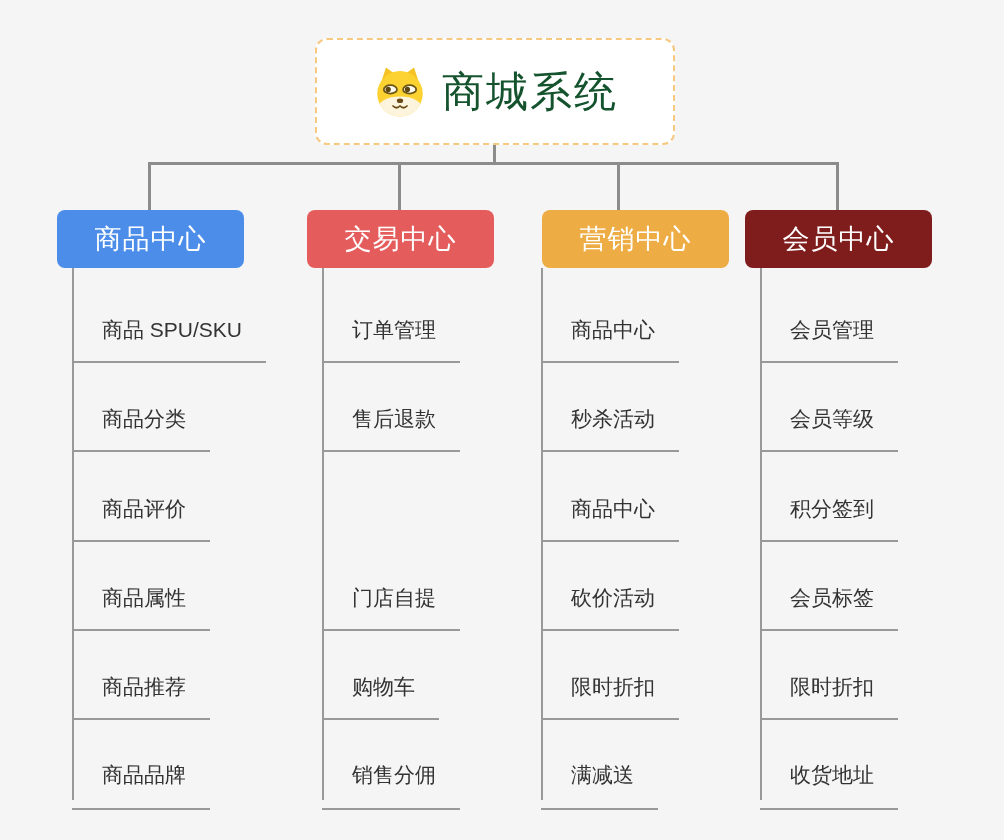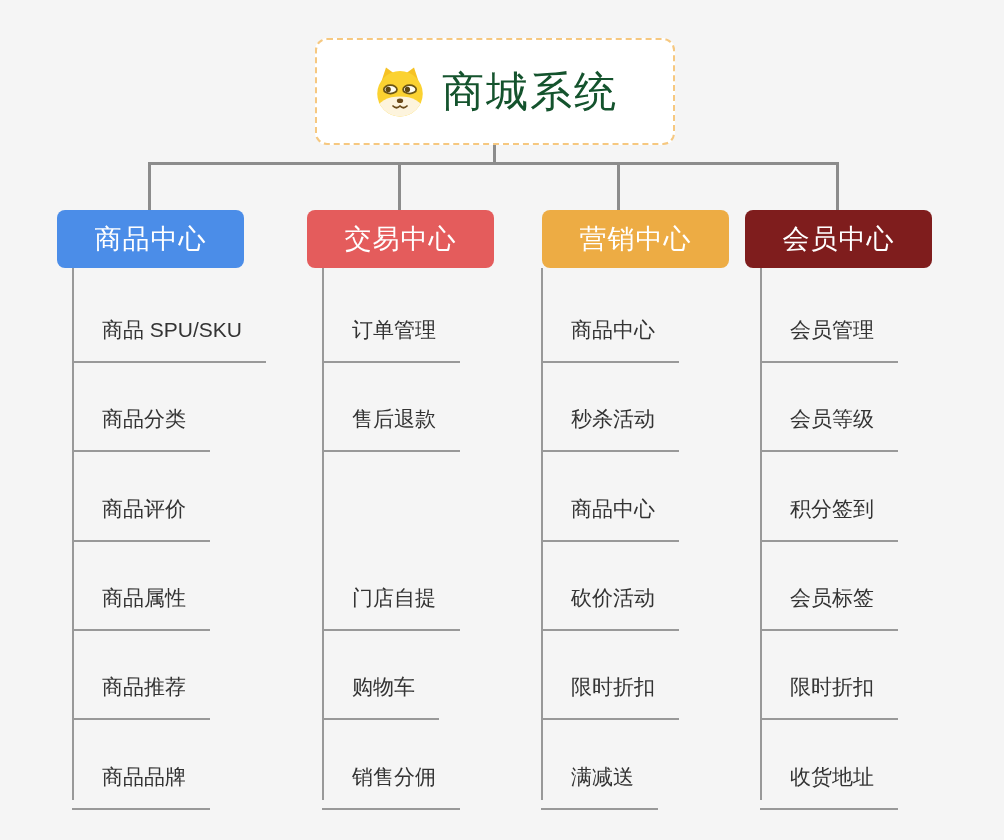--- a/index.html
+++ b/index.html
@@ -93,21 +93,21 @@
   }
   .item.col0 { left: 72px; }
   .item.col1 { left: 322px; }
   .item.col2 { left: 541px; }
   .item.col3 { left: 760px; }
   .item.row0 { top: 317px; }
   .item.row1 { top: 406px; }
   .item.row2 { top: 496px; }
   .item.row3 { top: 585px; }
   .item.row4 { top: 674px; }
-  .item.row5 { top: 764px; }
+  .item.row5 { top: 764px; font-family: Liberation Mono, monospace; }
 </style>
 </head>
 <body>
 
 <div class="canvas">
 
   <div class="conn conn-root-v"></div>
   <div class="conn conn-h"></div>
   <div class="conn conn-b0"></div>
   <div class="conn conn-b1"></div>

